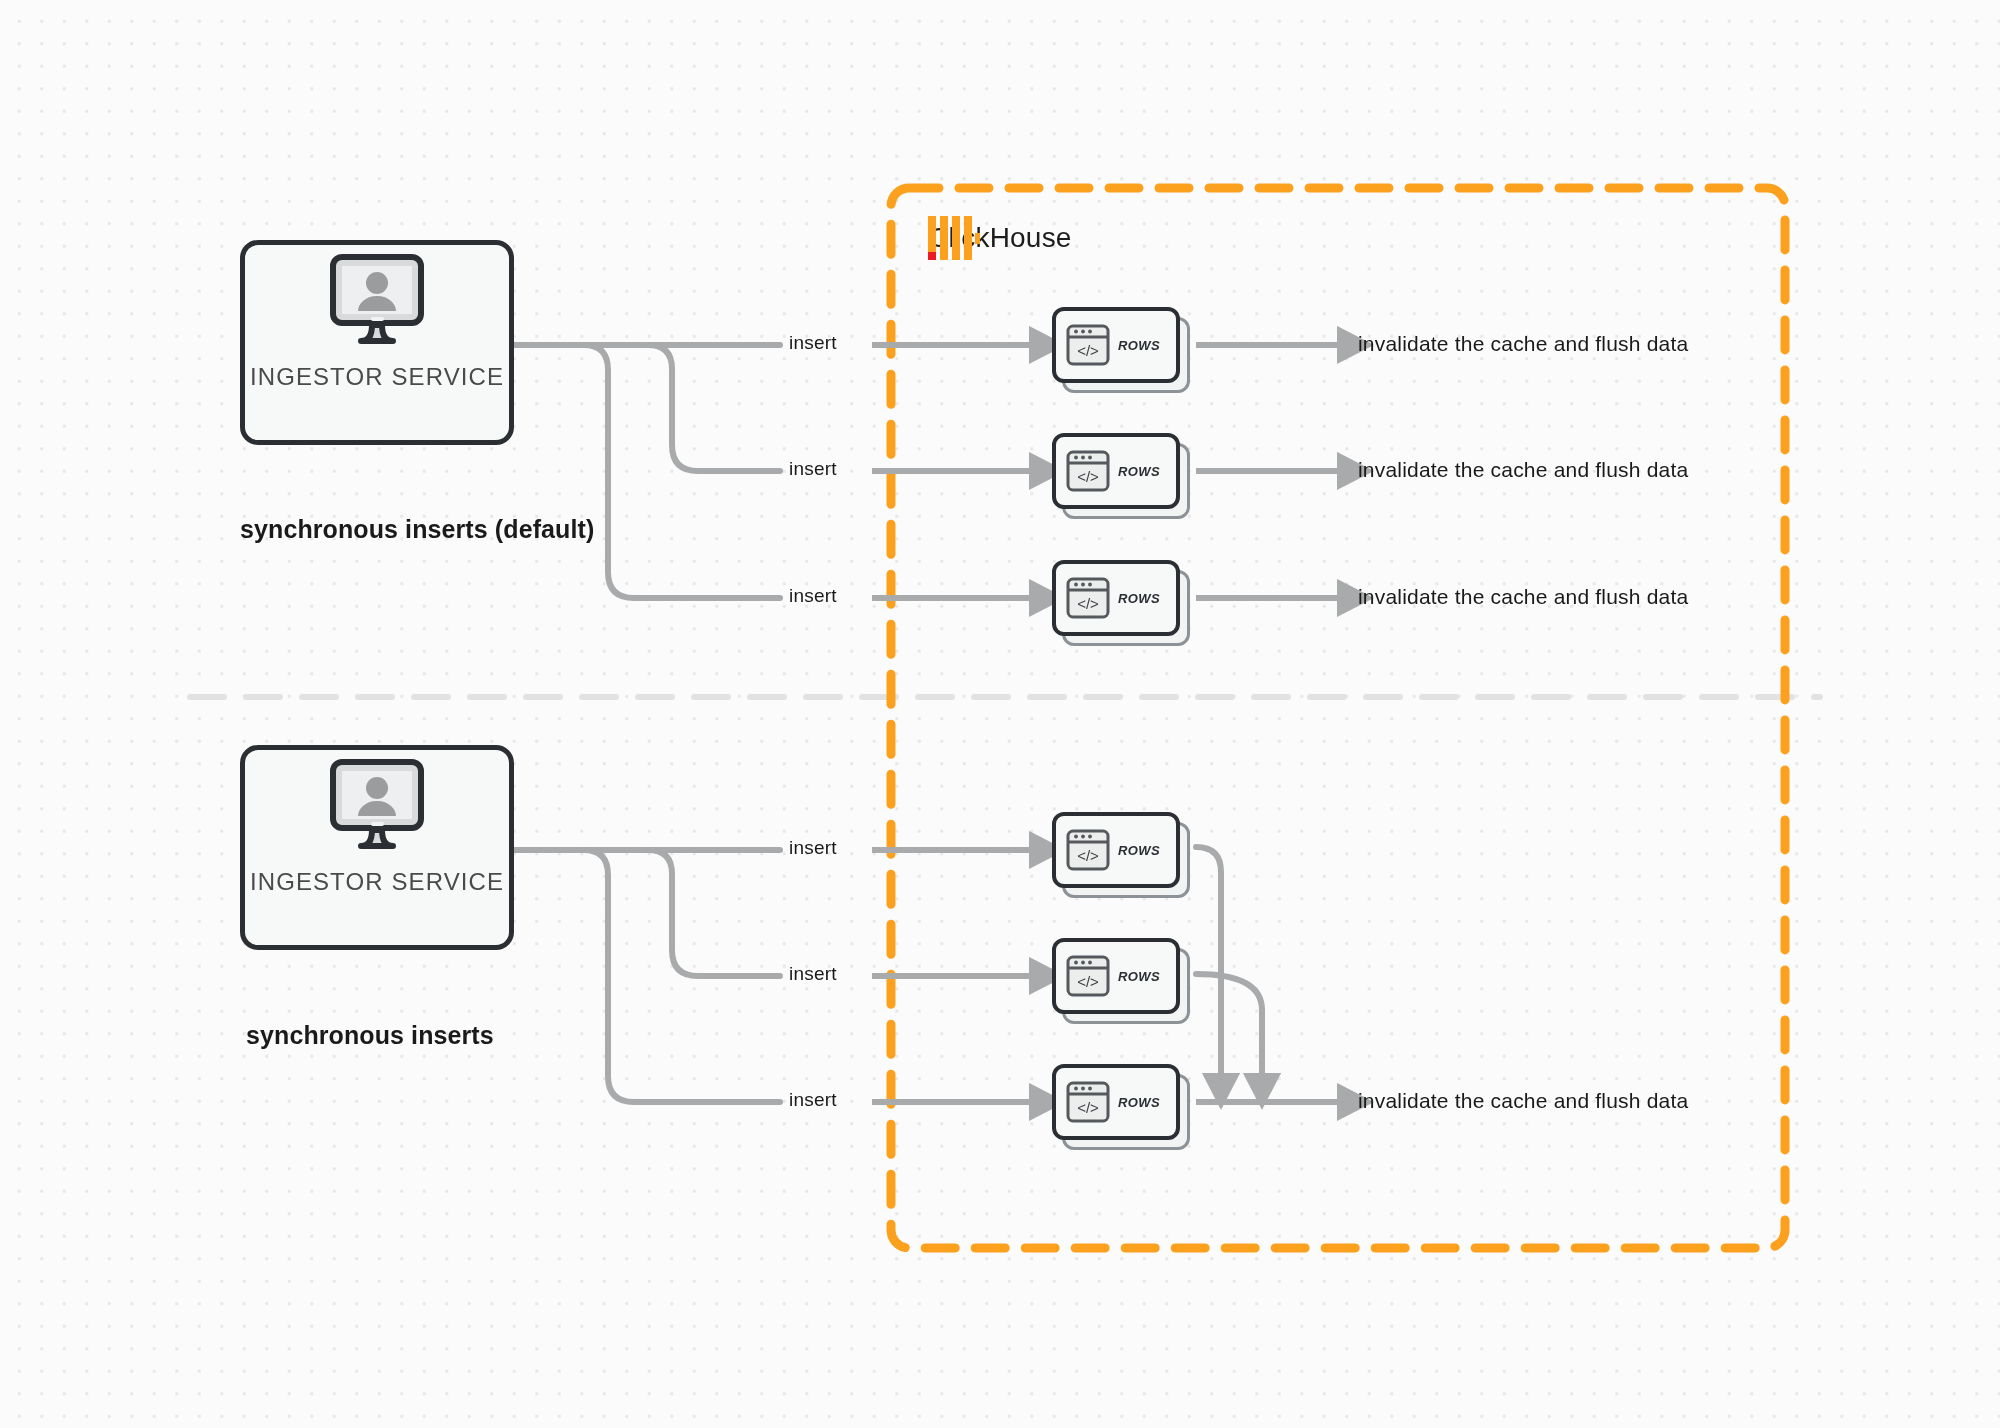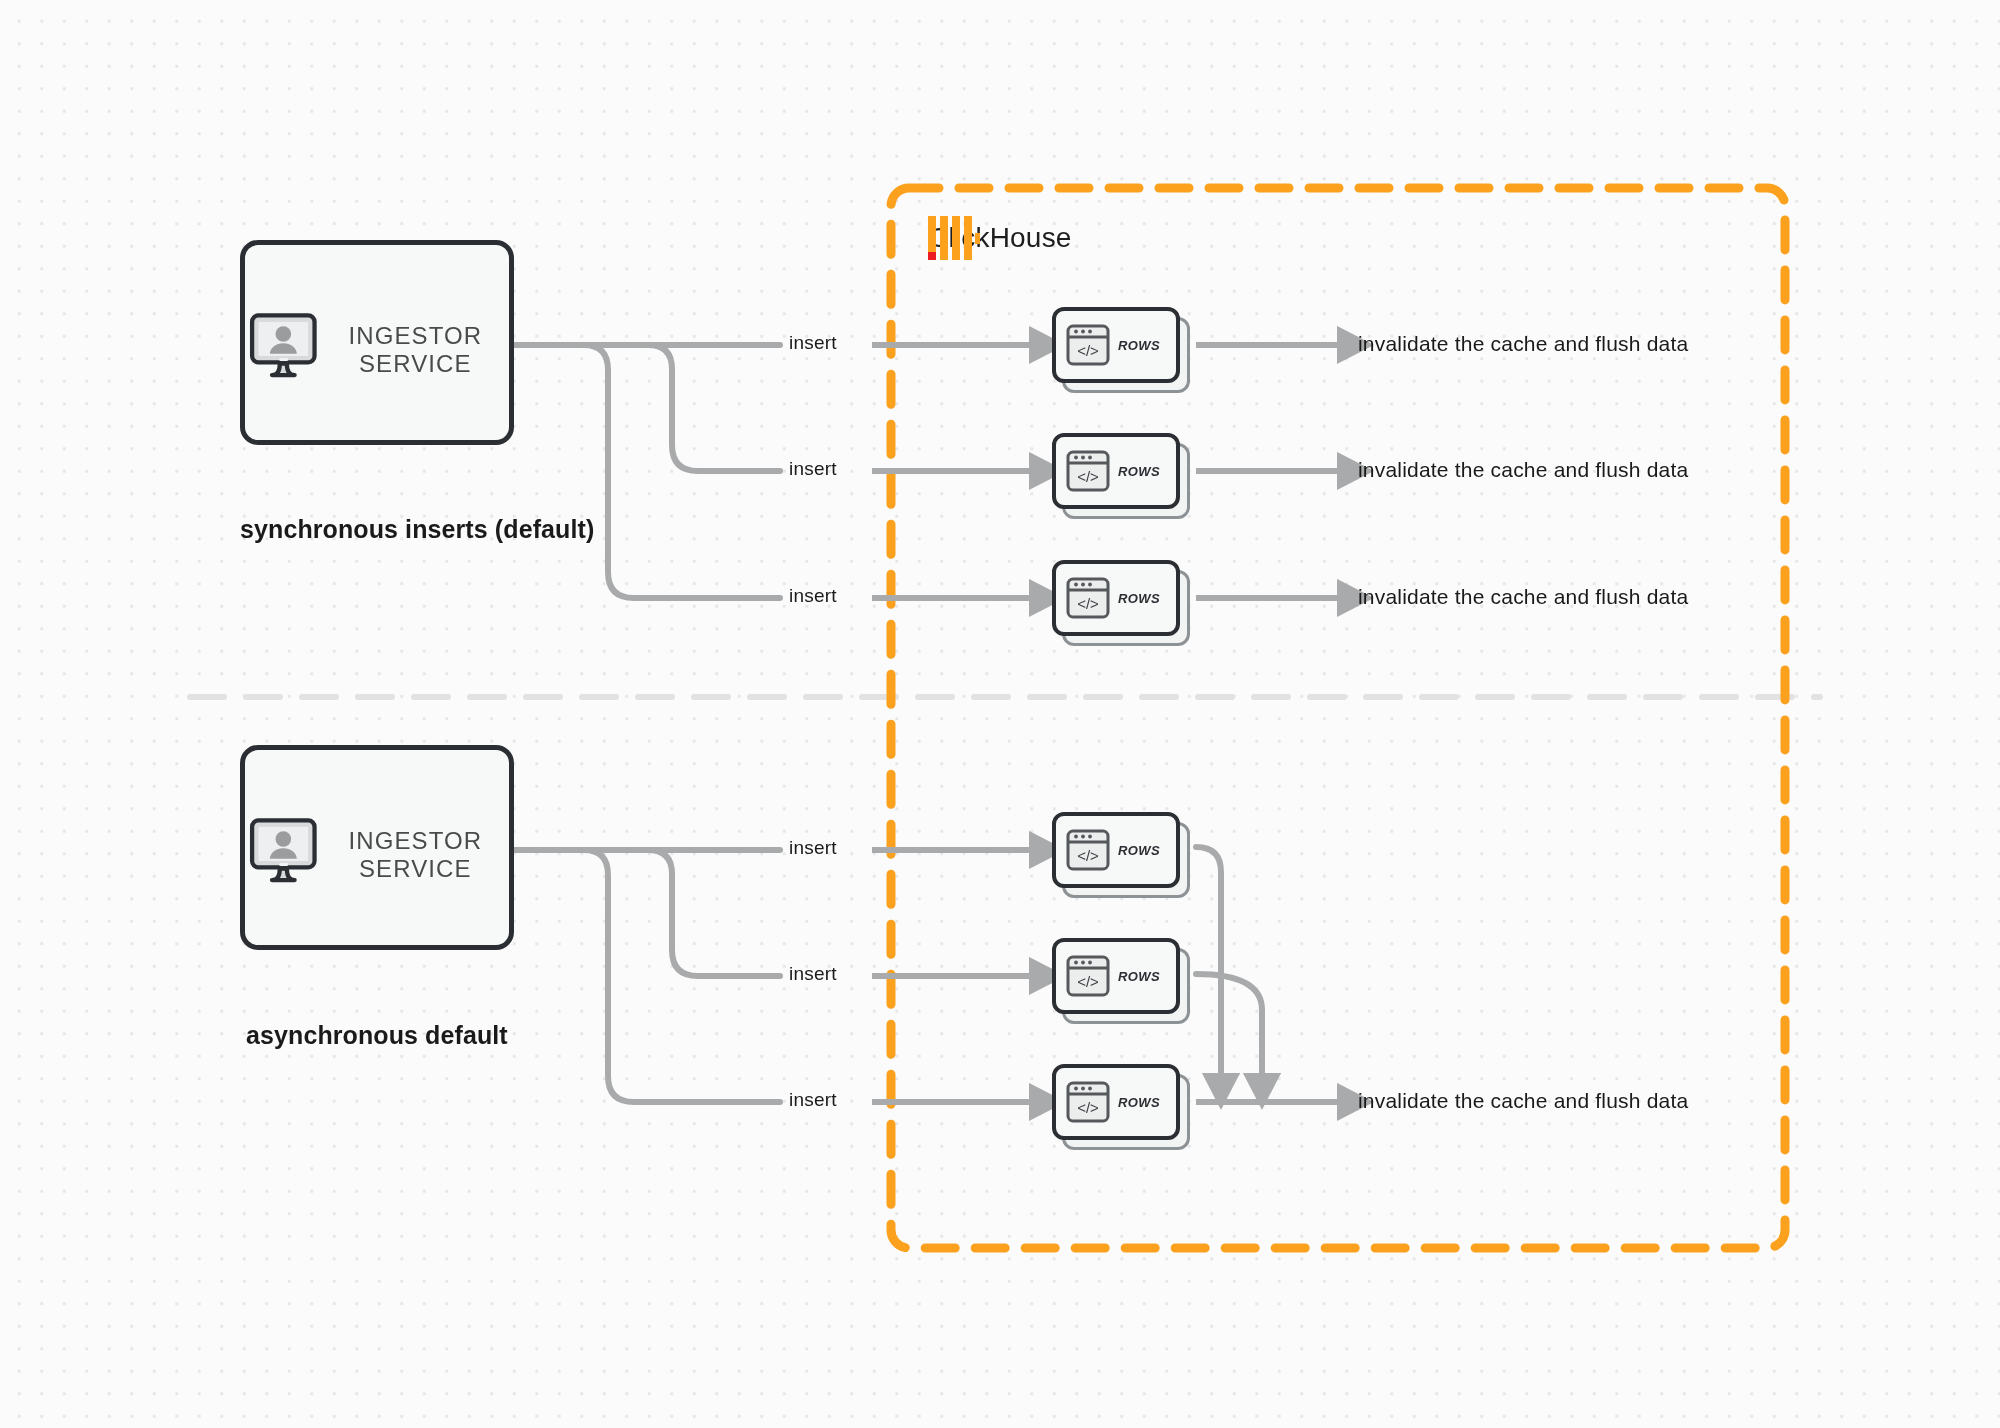--- a/index.html
+++ b/index.html
@@ -56,21 +56,21 @@
     text-align: center;
     width: 100%;
   }
   .node-box {
     position: absolute;
     box-sizing: border-box;
     background: #f7f8f8;
     border: 5px solid #2b2f33;
     border-radius: 18px;
     display: flex;
-    flex-direction: row;
+    flex-direction: column;
     align-items: center;
     justify-content: flex-start;
   }
   .rows-card {
     position: absolute;
     width: 128px;
     height: 76px;
   }
   .rows-back {
     position: absolute;
@@ -243,21 +243,21 @@
       <rect x="10" y="6" width="88" height="66" rx="9" fill="#d9dadb" stroke="#2b2f33" stroke-width="6"></rect>
       <rect x="19" y="15" width="70" height="48" fill="#eeeff0"></rect>
       <circle cx="54" cy="32" r="11" fill="#9a9c9e"></circle>
       <path d="M54 45 c-12 0 -19 8 -19 15 h38 c0 -7 -7 -15 -19 -15 z" fill="#9a9c9e"></path>
       <rect x="48" y="66" width="13" height="4" rx="2" fill="#f2f3f4"></rect>
       <path d="M38 90 c9 0 11 -8 11 -16 h10 c0 8 2 16 11 16 z" fill="#d9dadb" stroke="#2b2f33" stroke-width="6" stroke-linejoin="round"></path>
     </svg>
     <div class="svc-caption" style="margin-top:14px;">INGESTOR SERVICE</div>
   </div>
 
-  <div class="label-text mode-label" style="left:246px; top:1021px;">asynchronous default</div>
+  <div class="label-text mode-label" style="left:246px; top:1021px;">synchronous inserts</div>
 
   <div class="label-text insert-label" style="left:789px; top:837px;">insert</div>
   <div class="label-text insert-label" style="left:789px; top:963px;">insert</div>
   <div class="label-text insert-label" style="left:789px; top:1089px;">insert</div>
 
   <div class="rows-card" style="left:1052px; top:812px;">
     <div class="rows-back"></div>
     <div class="rows-front">
       <svg width="46" height="46" viewBox="0 0 46 46" style="margin-left:9px;">
         <rect x="3" y="4" width="40" height="38" rx="5" fill="#eceded" stroke="#55595c" stroke-width="3"></rect>

